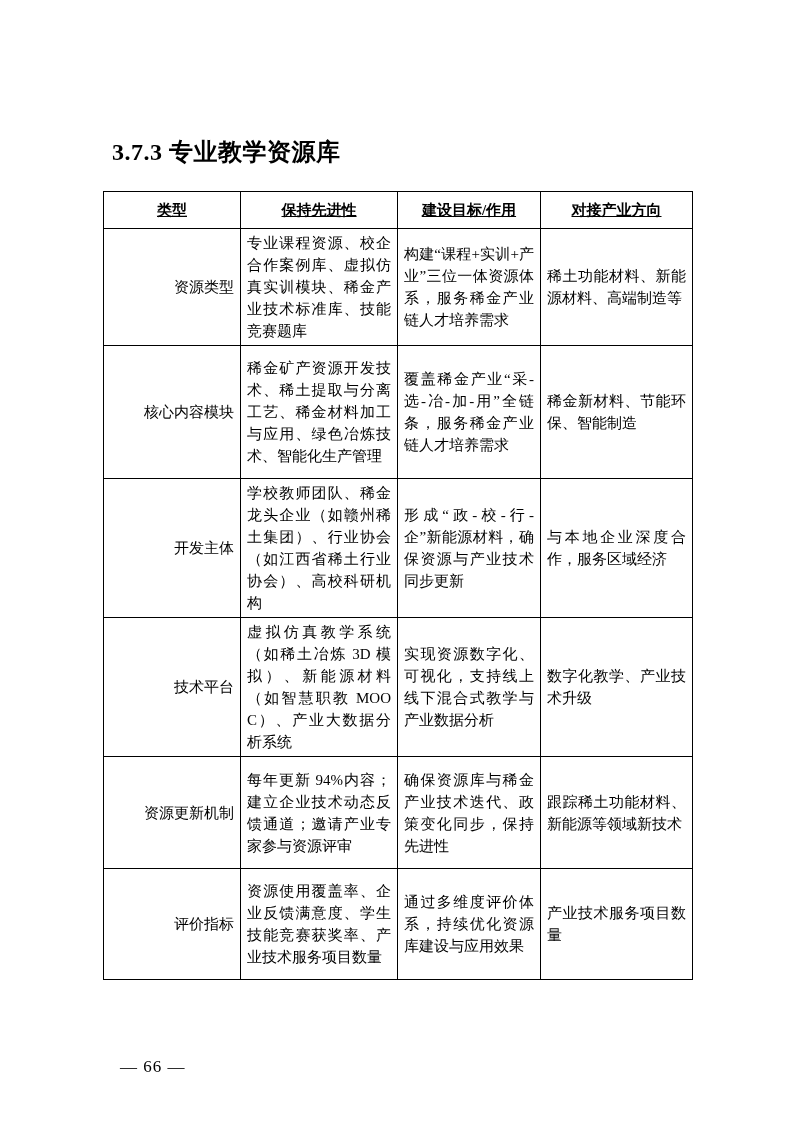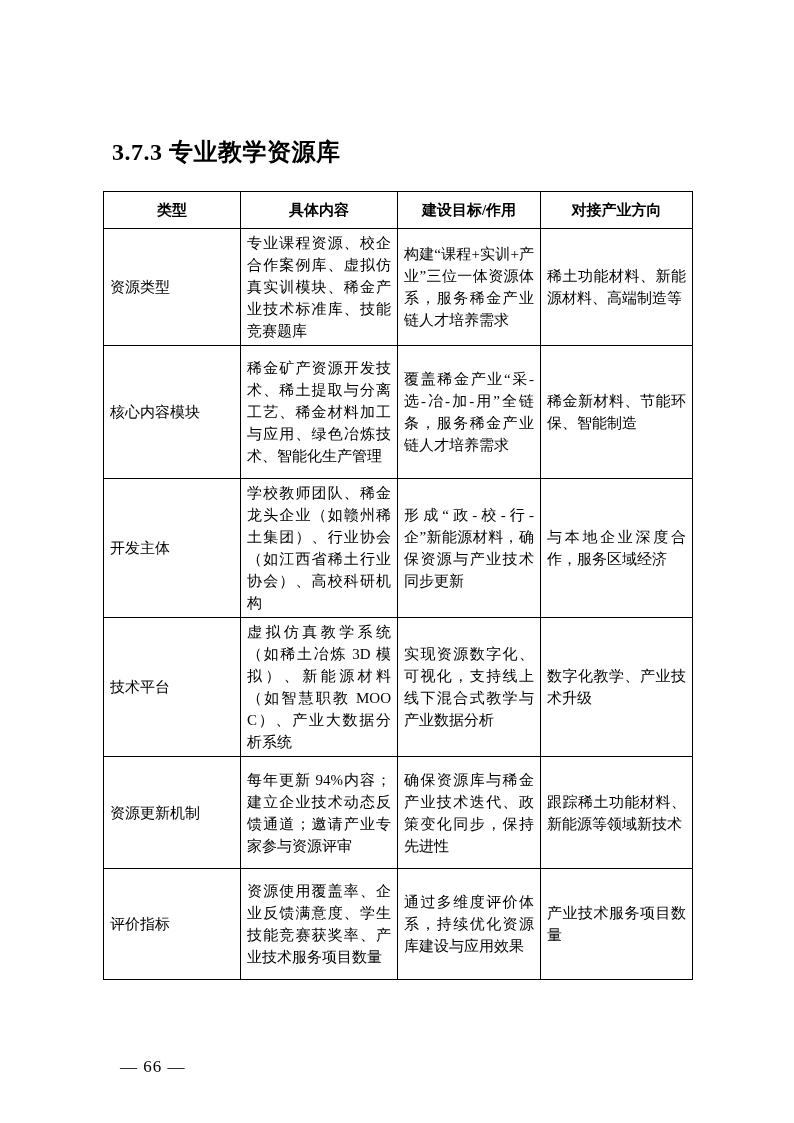--- a/index.html
+++ b/index.html
@@ -32,22 +32,23 @@
     line-height: 22px;
     vertical-align: middle;
     padding: 3px 6px;
     word-break: break-all;
   }
   .resource-table thead th {
     height: 37px;
     text-align: center;
     font-weight: 700;
     padding: 2px;
+    text-decoration: underline;
   }
-  td.c-type { text-align: left; }
+  td.c-type { text-align: right; }
   td.c-text { text-align: justify; text-justify: inter-ideograph; }
   tr.r1 { height: 117px; }
   tr.r2 { height: 133px; }
   tr.r3 { height: 134px; }
   tr.r4 { height: 133px; }
   tr.r5 { height: 112px; }
   tr.r6 { height: 111px; }
   .page-number {
     position: absolute;
     left: 120px; top: 1057px;
@@ -64,21 +65,21 @@
 <table class="resource-table">
   <colgroup>
     <col style="width:137px">
     <col style="width:157px">
     <col style="width:143px">
     <col style="width:152px">
   </colgroup>
   <thead>
     <tr>
       <th>类型</th>
-      <th>具体内容</th>
+      <th>保持先进性</th>
       <th>建设目标/作用</th>
       <th>对接产业方向</th>
     </tr>
   </thead>
   <tbody>
     <tr class="r1">
       <td class="c-type">资源类型</td>
       <td class="c-text">专业课程资源、校企合作案例库、虚拟仿真实训模块、稀金产业技术标准库、技能竞赛题库</td>
       <td class="c-text">构建“课程+实训+产业”三位一体资源体系，服务稀金产业链人才培养需求</td>
       <td class="c-text">稀土功能材料、新能源材料、高端制造等</td>

